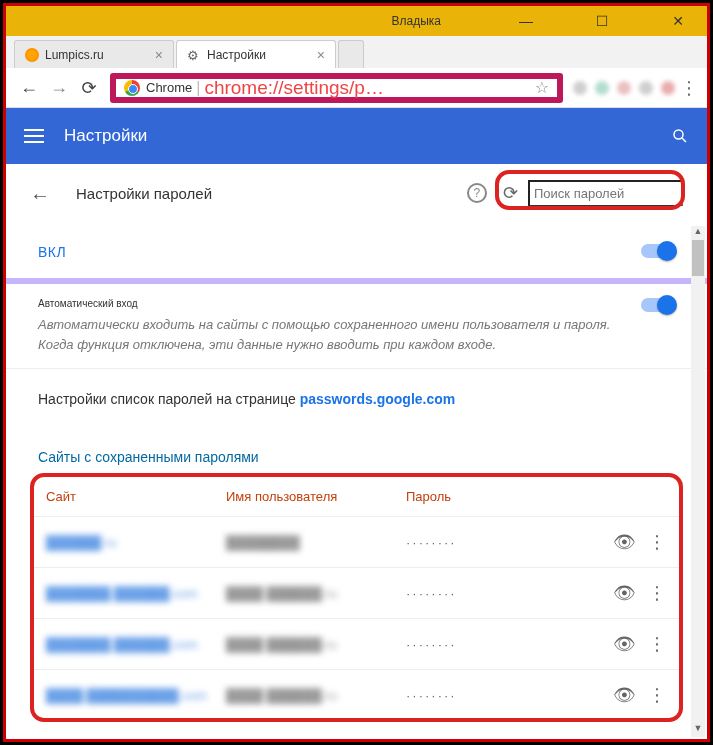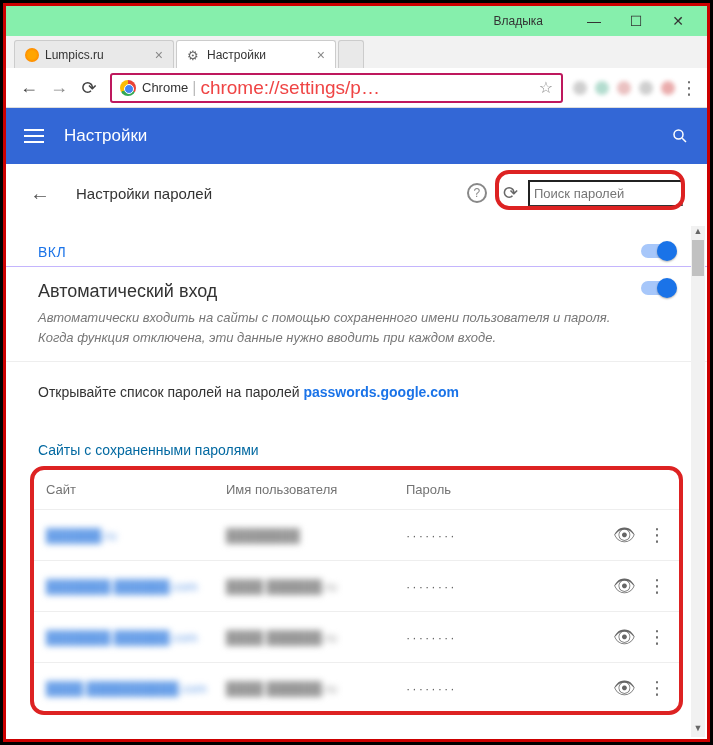--- a/index.html
+++ b/index.html
@@ -1,33 +1,33 @@
 <!DOCTYPE html>
 <html><head>
 <meta charset="utf-8">
 <style>
 * { box-sizing: border-box; margin: 0; padding: 0; font-family: "Segoe UI", Arial, sans-serif; }
 body { background: #000; width: 713px; height: 745px; overflow: hidden; }
 .outer-frame { position: absolute; top: 3px; left: 3px; width: 707px; height: 739px; border: 3px solid #c00; background: #fff; }
-.titlebar { height: 30px; display: flex; align-items: center; justify-content: flex-end; padding: 0 8px; background: #86efac; }
+.titlebar { height: 30px; display: flex; align-items: center; justify-content: flex-end; padding: 0 8px; background: #eab308; gap: 34px; }
 .titlebar .user { font-size: 12px; color: #333; margin-right: 30px; }
 .titlebar .wbtn { width: 42px; height: 28px; display: flex; align-items: center; justify-content: center; font-size: 14px; color: #333; }
 .tabstrip { height: 32px; background: #f2f2f2; display: flex; align-items: flex-end; padding-left: 8px; }
 .tab { height: 28px; background: #fff; border: 1px solid #ccc; border-bottom: none; border-radius: 3px 3px 0 0; display: flex; align-items: center; padding: 0 10px; margin-right: 2px; min-width: 160px; position: relative; }
 .tab.inactive { background: #e9e9e9; }
 .tab .favicon { width: 14px; height: 14px; margin-right: 6px; }
 .tab .favicon.orange { border-radius: 50%; background: radial-gradient(circle,#ffa500 40%,#ff8c00 70%); }
 .tab .favicon.gear { color: #666; font-size: 13px; }
 .tab .label { font-size: 12px; color: #333; flex: 1; white-space: nowrap; overflow: hidden; }
 .tab .close { font-size: 14px; color: #888; margin-left: 6px; }
 .tab.new { min-width: 26px; width: 26px; background: #e9e9e9; justify-content: center; }
 .addrbar { height: 40px; display: flex; align-items: center; padding: 0 8px; background: #fff; border-bottom: 1px solid #ddd; }
 .addrbar .navbtn { width: 30px; height: 30px; display: flex; align-items: center; justify-content: center; color: #888; font-size: 18px; }
 .addrbar .navbtn.active { color: #444; }
-.omnibox { flex: 1; height: 30px; border: 2px solid #be185d; border-radius: 3px; display: flex; align-items: center; padding: 0 8px; margin: 0 6px; }
+.omnibox { flex: 1; height: 30px; border: 6px solid #be185d; border-radius: 3px; display: flex; align-items: center; padding: 0 8px; margin: 0 6px; }
 .omnibox .chrome-icon { width: 16px; height: 16px; border-radius: 50%; background: conic-gradient(#ea4335 0 120deg,#34a853 120deg 240deg,#fbbc05 240deg 360deg); position: relative; margin-right: 6px; }
 .omnibox .chrome-icon::after { content: ""; position: absolute; top: 4px; left: 4px; width: 8px; height: 8px; background: #4285f4; border-radius: 50%; border: 1px solid #fff; }
 .omnibox .secure { font-size: 13px; color: #333; margin-right: 4px; }
 .omnibox .sep { color: #bbb; margin-right: 4px; }
 .omnibox .url { font-size: 19px; color: #ef4444; flex: 1; }
 .omnibox .star { color: #888; font-size: 16px; }
 .ext-area { display: flex; align-items: center; gap: 8px; padding: 0 4px; }
 .ext-dot { width: 14px; height: 14px; border-radius: 50%; filter: blur(2px); opacity: 0.4; }
 .menu-dots { width: 20px; text-align: center; color: #666; font-size: 18px; }
 .content { position: relative; height: calc(100% - 102px); overflow: hidden; }
@@ -39,33 +39,33 @@
 .settings-body { padding: 0; position: relative; height: calc(100% - 56px); }
 .sub-header { display: flex; align-items: center; padding: 16px 24px 10px; }
 .back-arrow { font-size: 20px; color: #555; margin-right: 26px; }
 .sub-title { font-size: 15px; color: #333; flex: 1; }
 .help-icon { width: 20px; height: 20px; border: 2px solid #888; border-radius: 50%; display: flex; align-items: center; justify-content: center; font-size: 12px; color: #888; margin-right: 16px; }
 .refresh-icon { font-size: 18px; color: #666; margin-right: 10px; }
 .search-box { width: 155px; height: 26px; border-bottom: 1px solid #333; padding: 2px 4px; font-size: 13px; color: #888; }
 .search-highlight { position: absolute; top: 6px; right: 22px; width: 190px; height: 40px; border: 4px solid #d22; border-radius: 14px; pointer-events: none; }
 .row { padding: 14px 32px; display: flex; align-items: flex-start; }
 .row .label { font-size: 14px; color: #1a73e8; font-weight: 500; text-transform: uppercase; letter-spacing: 0.5px; }
-.row.on-row { border-bottom: 1px solid #c4b5fd; padding-top: 28px; padding-bottom: 6px; }
+.row.on-row { border-bottom: 6px solid #c4b5fd; padding-top: 28px; padding-bottom: 18px; }
 .toggle { width: 34px; height: 14px; background: #a7c7fa; border-radius: 10px; position: relative; margin-left: auto; }
 .toggle::after { content: ""; position: absolute; right: -2px; top: -3px; width: 20px; height: 20px; background: #1a73e8; border-radius: 50%; box-shadow: 0 1px 2px rgba(0,0,0,0.3); }
 .auto-section { padding: 14px 32px; border-bottom: 1px solid #eee; display: flex; }
 .auto-text { flex: 1; padding-right: 30px; }
-.auto-text .heading { font-size: 18px; color: #333; margin-bottom: 6px; }
+.auto-text .heading { font-size: 10px; color: #333; margin-bottom: 6px; }
 .auto-text .desc { font-size: 13px; color: #777; line-height: 1.5; font-style: italic; }
 .link-row { padding: 22px 32px; font-size: 14px; color: #333; }
 .link-row a { color: #1a73e8; text-decoration: none; font-weight: bold; }
 .saved-heading { padding: 20px 32px 8px; font-size: 14px; color: #0369a1; }
 .table-wrap { margin: 4px 26px 0; position: relative; }
 .table-highlight { position: absolute; top: -4px; left: -2px; right: -2px; bottom: -2px; border: 4px solid #d22; border-radius: 14px; pointer-events: none; }
-.pwd-head { display: flex; padding: 12px 14px; font-size: 13px; color: #737373; }
+.pwd-head { display: flex; padding: 12px 14px; font-size: 13px; color: #c2410c; }
 .pwd-head .c1 { width: 180px; }
 .pwd-head .c2 { width: 180px; }
 .pwd-head .c3 { flex: 1; }
 .pwd-row { display: flex; align-items: center; padding: 14px 14px; border-top: 1px solid #eee; font-size: 13px; }
 .pwd-row .c1 { width: 180px; }
 .pwd-row .c2 { width: 180px; }
 .pwd-row .c3 { flex: 1; letter-spacing: 2px; color: #666; }
 .blur-blue { color: #6aa0e8; filter: blur(3px); }
 .blur-gray { color: #999; filter: blur(3px); }
 .eye { width: 24px; color: #666; font-size: 18px; margin-right: 10px; }
@@ -151,21 +151,21 @@
 
       <div class="auto-section">
         <div class="auto-text">
           <div class="heading">Автоматический вход</div>
           <div class="desc">Автоматически входить на сайты с помощью сохраненного имени пользователя и пароля. Когда функция отключена, эти данные нужно вводить при каждом входе.</div>
         </div>
         <div class="toggle"></div>
       </div>
 
       <div class="link-row">
-        <span>Открывайте список паролей на паролей </span><a href="#">passwords.google.com</a>
+        <span>Настройки список паролей на странице </span><a href="#">passwords.google.com</a>
       </div>
 
       <div class="saved-heading">Сайты с сохраненными паролями</div>
 
       <div class="table-wrap">
         <div class="table-highlight"></div>
         <div class="pwd-head">
           <div class="c1">Сайт</div>
           <div class="c2">Имя пользователя</div>
           <div class="c3">Пароль</div>

